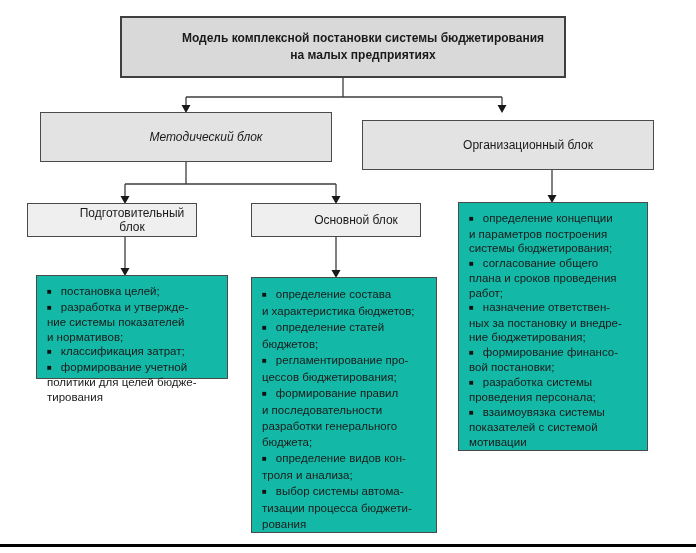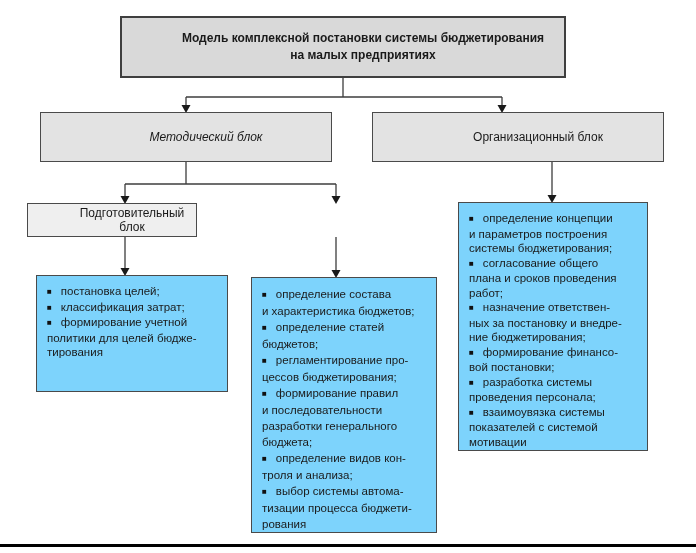--- a/index.html
+++ b/index.html
@@ -36,38 +36,38 @@
     font-weight: bold;
     font-size: 12px;
     line-height: 17px;
   }
   .lvl2 {
     width: 292px; height: 50px; top: 112px;
     background: #e3e3e3;
     font-size: 12px;
   }
   .lvl2-left  { left: 40px; font-style: italic; }
-  .lvl2-right { left: 372px; }
+  .lvl2-right { left: 362px; margin-top: 8px; }
   .lvl3 {
     width: 170px; height: 34px; top: 203px;
     background: #efefef;
     border-width: 1px;
     font-size: 12px;
   }
   .lvl3-left { left: 27px; }
   .lvl3-mid  { left: 251px; }
   .list {
     position: absolute;
     box-sizing: border-box;
     border: 1.5px solid #4a4a4a;
-    background: #7dd3fc;
+    background: #14b8a6;
     font-size: 11.5px;
     padding: 8px 6px 6px 10px;
   }
-  .list-left  { left: 36px;  top: 275px; width: 192px; height: 117px; line-height: 14.5px; }
+  .list-left  { left: 36px;  top: 275px; width: 192px; height: 104px; line-height: 14.5px; }
   .list-mid   { left: 251px; top: 277px; width: 186px; height: 256px; line-height: 16px; }
   .list-right { left: 458px; top: 202px; width: 190px; height: 249px; line-height: 14.5px; }
   .li { margin: 0; }
   .blt {
     font-size: 8px;
     margin-right: 9px;
     vertical-align: 1px;
     color: #111111;
   }
   .txt { white-space: pre-line; }
@@ -118,23 +118,29 @@
   </div>
 
   <div class="box lvl2 lvl2-right">
     <span class="lbl">Организационный блок</span>
   </div>
 
   <div class="box lvl3 lvl3-left">
     <span class="lbl">Подготовительный блок</span>
   </div>
 
+  <div class="box lvl3 lvl3-mid">
+    <span class="lbl">Основной блок</span>
+  </div>
 
   <div class="list list-left">
     <div class="li"><span class="blt">■</span><span class="txt">постановка целей;</span></div>
+    <div class="li"><span class="blt">■</span><span class="txt">разработка и утвержде-
+ние системы показателей
+и нормативов;</span></div>
     <div class="li"><span class="blt">■</span><span class="txt">классификация затрат;</span></div>
     <div class="li"><span class="blt">■</span><span class="txt">формирование учетной
 политики для целей бюдже-
 тирования</span></div>
   </div>
 
   <div class="list list-mid">
     <div class="li"><span class="blt">■</span><span class="txt">определение состава
 и характеристика бюджетов;</span></div>
     <div class="li"><span class="blt">■</span><span class="txt">определение статей

